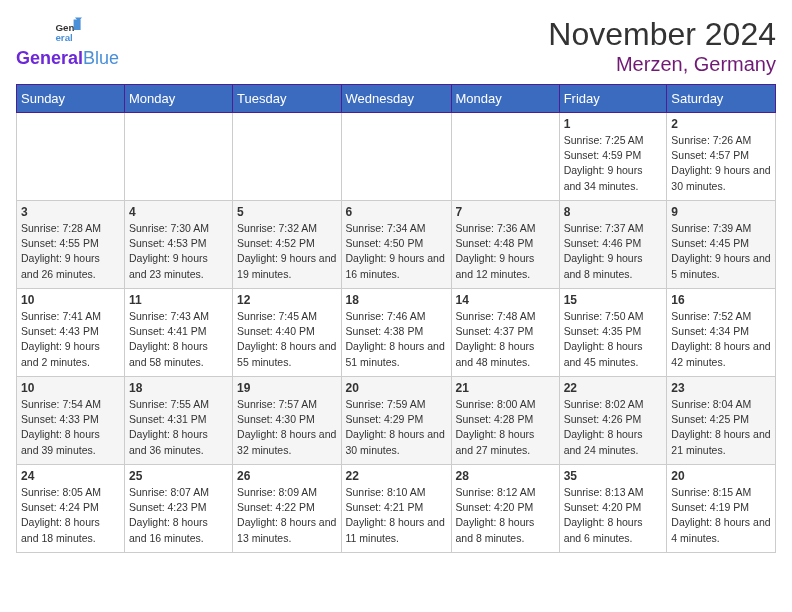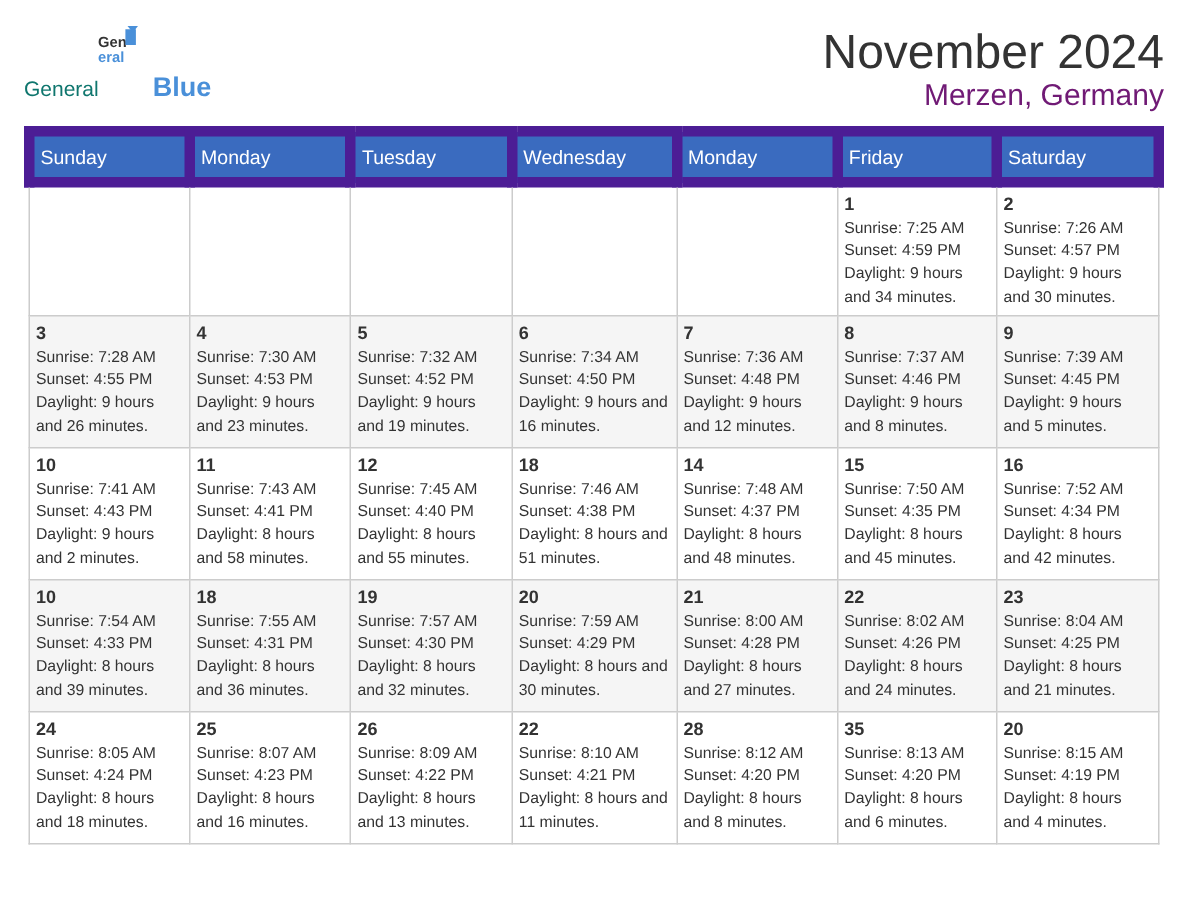--- a/index.html
+++ b/index.html
@@ -44,21 +44,21 @@
       border-collapse: collapse;
       font-size: 11px;
     }
     .calendar thead tr th {
       background: #3a6bbf;
       color: #fff;
       padding: 6px 4px;
       text-align: left;
       font-size: 13px;
       font-weight: normal;
-      border: 7px solid #4c1d95;
+      border: 1px solid #4c1d95;
     }
     .calendar tbody tr td {
       border: 1px solid #ccc;
       vertical-align: top;
       padding: 4px;
       height: 88px;
       width: 113px;
       background: #fff;
     }
     .calendar tbody tr:nth-child(even) td {
@@ -85,21 +85,21 @@
 
 <div class="header">
   <div class="logo">
     <svg class="logo-icon" viewBox="0 0 40 40" xmlns="http://www.w3.org/2000/svg">
       <text x="2" y="22" font-size="14" font-weight="bold" fill="#333">Gen</text>
       <text x="2" y="36" font-size="14" font-weight="bold" fill="#4a90d9">eral</text>
       <polygon points="28,5 38,5 38,20 28,20" fill="#4a90d9"></polygon>
       <polygon points="30,2 40,2 35,8" fill="#4a90d9"></polygon>
     </svg>
     <div>
-      <span style="font-size:14px;font-weight:normal;color:#0f766e;">General</span><span style="font-size:18px;font-weight:bold;color:#4a90d9;margin-left:36px;">Blue</span>
+      <span style="font-size:18px;font-weight:bold;color:#6d28d9;">General</span><span style="font-size:18px;font-weight:normal;color:#4a90d9;">Blue</span>
     </div>
   </div>
   <div class="title-block">
     <div class="month-title">November 2024</div>
     <div class="location">Merzen, Germany</div>
   </div>
 </div>
 
 <table class="calendar">
   <thead>

